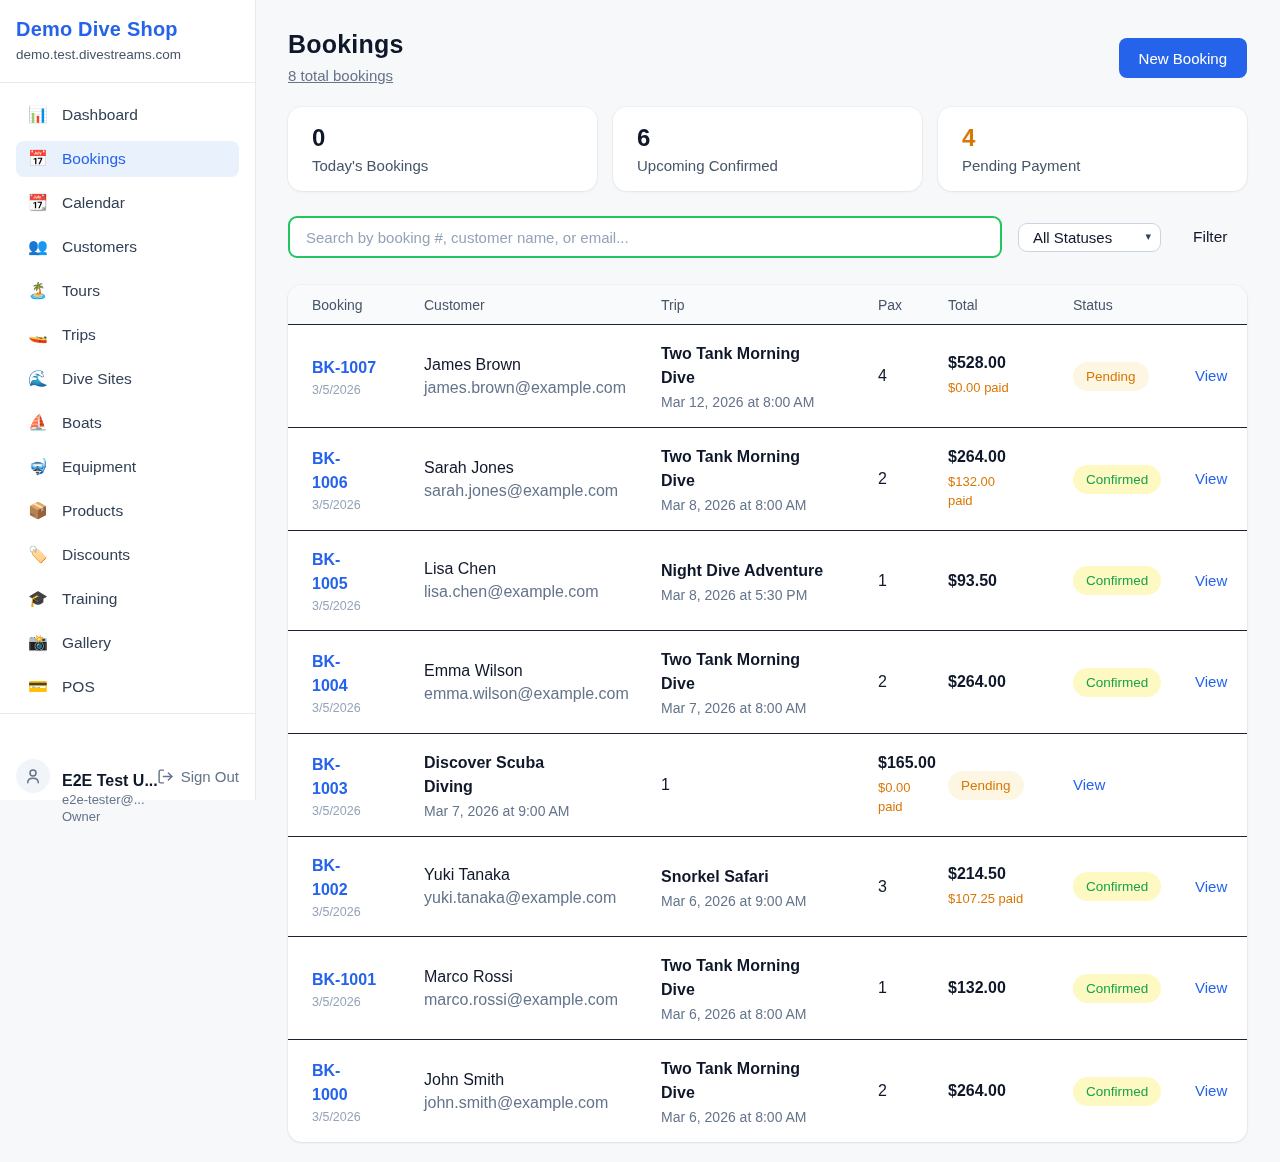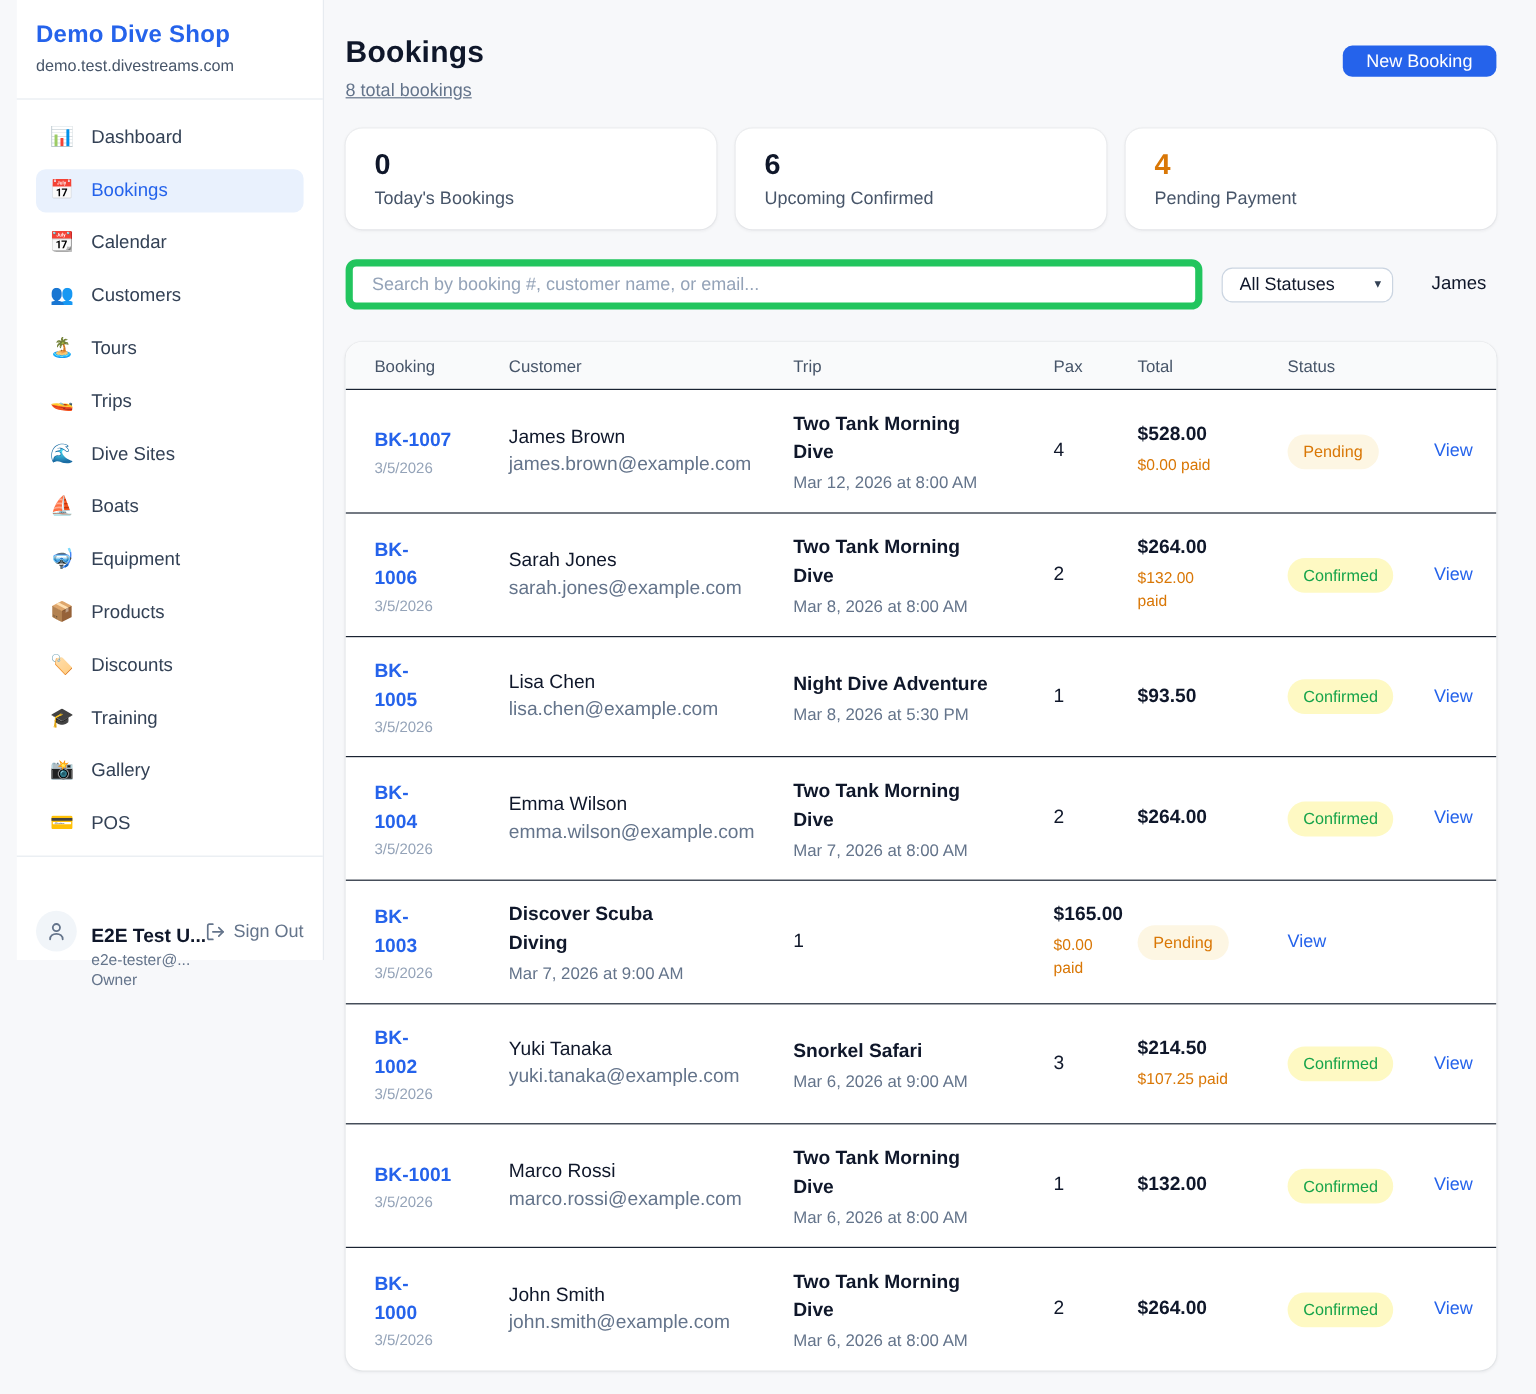--- a/index.html
+++ b/index.html
@@ -5,21 +5,21 @@
   * { margin:0; padding:0; box-sizing:border-box; }
   html,body { width:1280px; height:1162px; }
   body {
     font-family:"Liberation Sans","DejaVu Sans",sans-serif;
     background:#f7f8fa; color:#0f172a; overflow:hidden;
   }
   .page { position:relative; width:1280px; height:1162px; }
 
   
   .sidebar {
-    position:absolute; left:14px; top:0; width:256px; height:800px;
+    position:absolute; left:0; top:0; width:256px; height:800px;
     background:#ffffff; border-right:1px solid #e7ebf0;
     display:flex; flex-direction:column;
   }
   .brand { padding:18px 16px 20px 16px; border-bottom:1px solid #e7ebf0; }
   .brand-name { color:#2563eb; font-size:20px; font-weight:700; letter-spacing:.2px; }
   .brand-domain { color:#475569; font-size:13.5px; margin-top:6px; }
   .nav { padding:14px 16px 0 16px; flex:0 0 auto; }
   .nav-item {
     display:flex; align-items:center; gap:14px; height:36px; margin-bottom:8px;
     padding:0 12px; border-radius:8px; cursor:pointer;
@@ -45,35 +45,35 @@
     font-family:inherit; white-space:nowrap;
   }
 
   
   .main { position:absolute; left:256px; top:0; width:1024px; height:1162px; padding:30px 33px 0 32px; }
   .page-header { display:flex; align-items:flex-start; justify-content:space-between; }
   .page-title { font-size:25px; font-weight:700; color:#0f172a; letter-spacing:.2px; }
   .page-subtitle { font-size:15px; color:#64748b; margin-top:8px;text-decoration:underline; }
   .btn-primary {
     background:#2563eb; color:#fff; border:none; border-radius:8px;
-    font-size:15px; font-weight:500; padding:0 20px; height:26px; margin-top:8px;
+    font-size:15px; font-weight:500; padding:0 20px; height:40px; margin-top:8px;
     cursor:pointer; font-family:inherit;
   }
 
   .stats { display:grid; grid-template-columns:1fr 1fr 1fr; gap:16px; margin-top:23px; }
   .stat-card {
     background:#fff; border-radius:14px; padding:17px 24px 16px 24px; height:84px;
     box-shadow:0 1px 3px rgba(15,23,42,.06), 0 0 0 1px rgba(15,23,42,.03);
   }
   .stat-value { font-size:24px; font-weight:700; color:#0f172a; }
   .stat-label { font-size:15px; color:#475569; margin-top:5px; }
 
   .filter-row { display:flex; align-items:center; margin-top:25px; }
   .search-input {
-    width:714px; height:42px; border:6px solid #22c55e; border-radius:9px;
+    width:714px; height:42px; border:2px solid #22c55e; border-radius:9px;
     padding:0 16px; font-size:15px; color:#0f172a; background:#fff; outline:none;
     font-family:inherit;
   }
   .search-input::placeholder { color:#94a3b8; }
   .select-wrap { position:relative; margin-left:16px; }
   .status-select {
     -webkit-appearance:none; appearance:none;
     width:143px; height:29px; border:1px solid #cbd5e1; border-radius:9px;
     background:#fff; font-size:15px; color:#0f172a; padding:0 28px 0 14px;
     font-family:inherit; cursor:pointer;
@@ -251,21 +251,21 @@
 </div>
 
     <div class="filter-row">
       <input class="search-input" type="text" placeholder="Search by booking #, customer name, or email..." style="">
       <div class="select-wrap">
         <select class="status-select">
           <option>All Statuses</option>
         </select>
         <span class="select-chevron">▾</span>
       </div>
-      <button class="filter-btn">James</button>
+      <button class="filter-btn">Filter</button>
     </div>
 
     <div class="table-card">
       <div class="thead" id="thead">
           <div class="th">Booking</div>
           <div class="th">Customer</div>
           <div class="th">Trip</div>
           <div class="th">Pax</div>
           <div class="th">Total</div>
           <div class="th">Status</div>

